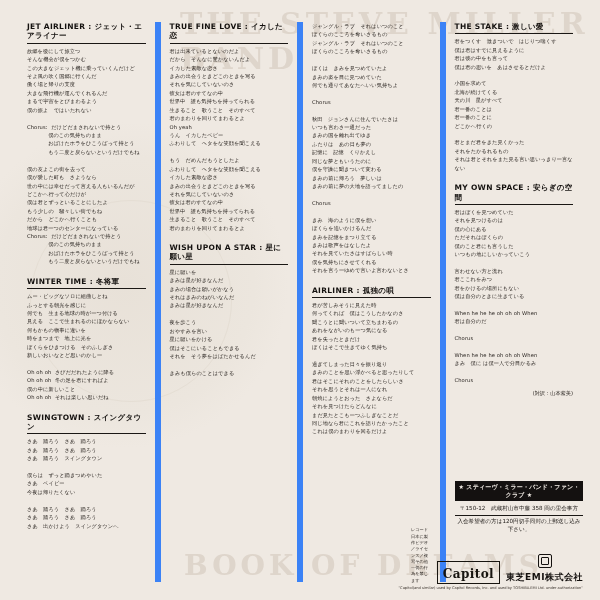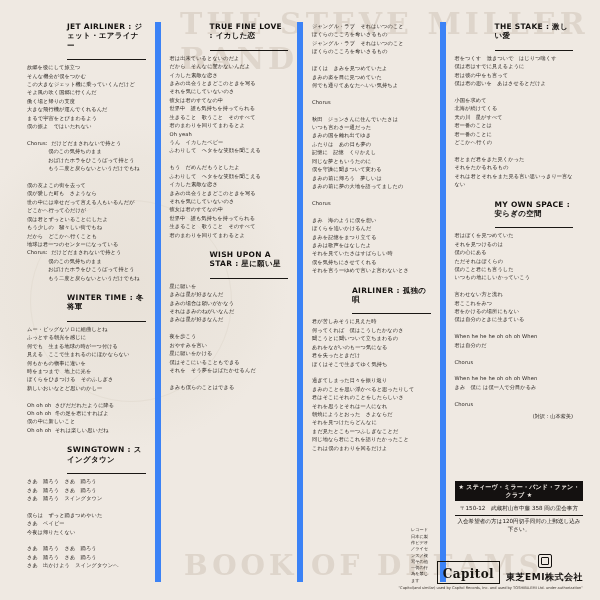--- a/index.html
+++ b/index.html
@@ -55,24 +55,23 @@
   }
   .col + .col{border-left:6px solid #3b82f6;}
 
   .song{margin-bottom:11px;}
   .song-title{
     font-size:7.5px;
     font-weight:bold;
     letter-spacing:.3px;
     color:#14110f;
     border-bottom:1px solid #1a1714;
-    padding-bottom:9px;
+    padding-bottom:2px;
     margin-bottom:3px;
     line-height:1.25;
-    margin-left:40px;
   }
   .lyr{
     font-size:5.2px;
     line-height:1.62;
     color:#241f1b;
     white-space:pre-wrap;
     letter-spacing:.1px;
   }
   .credit{
     font-size:5.2px;

